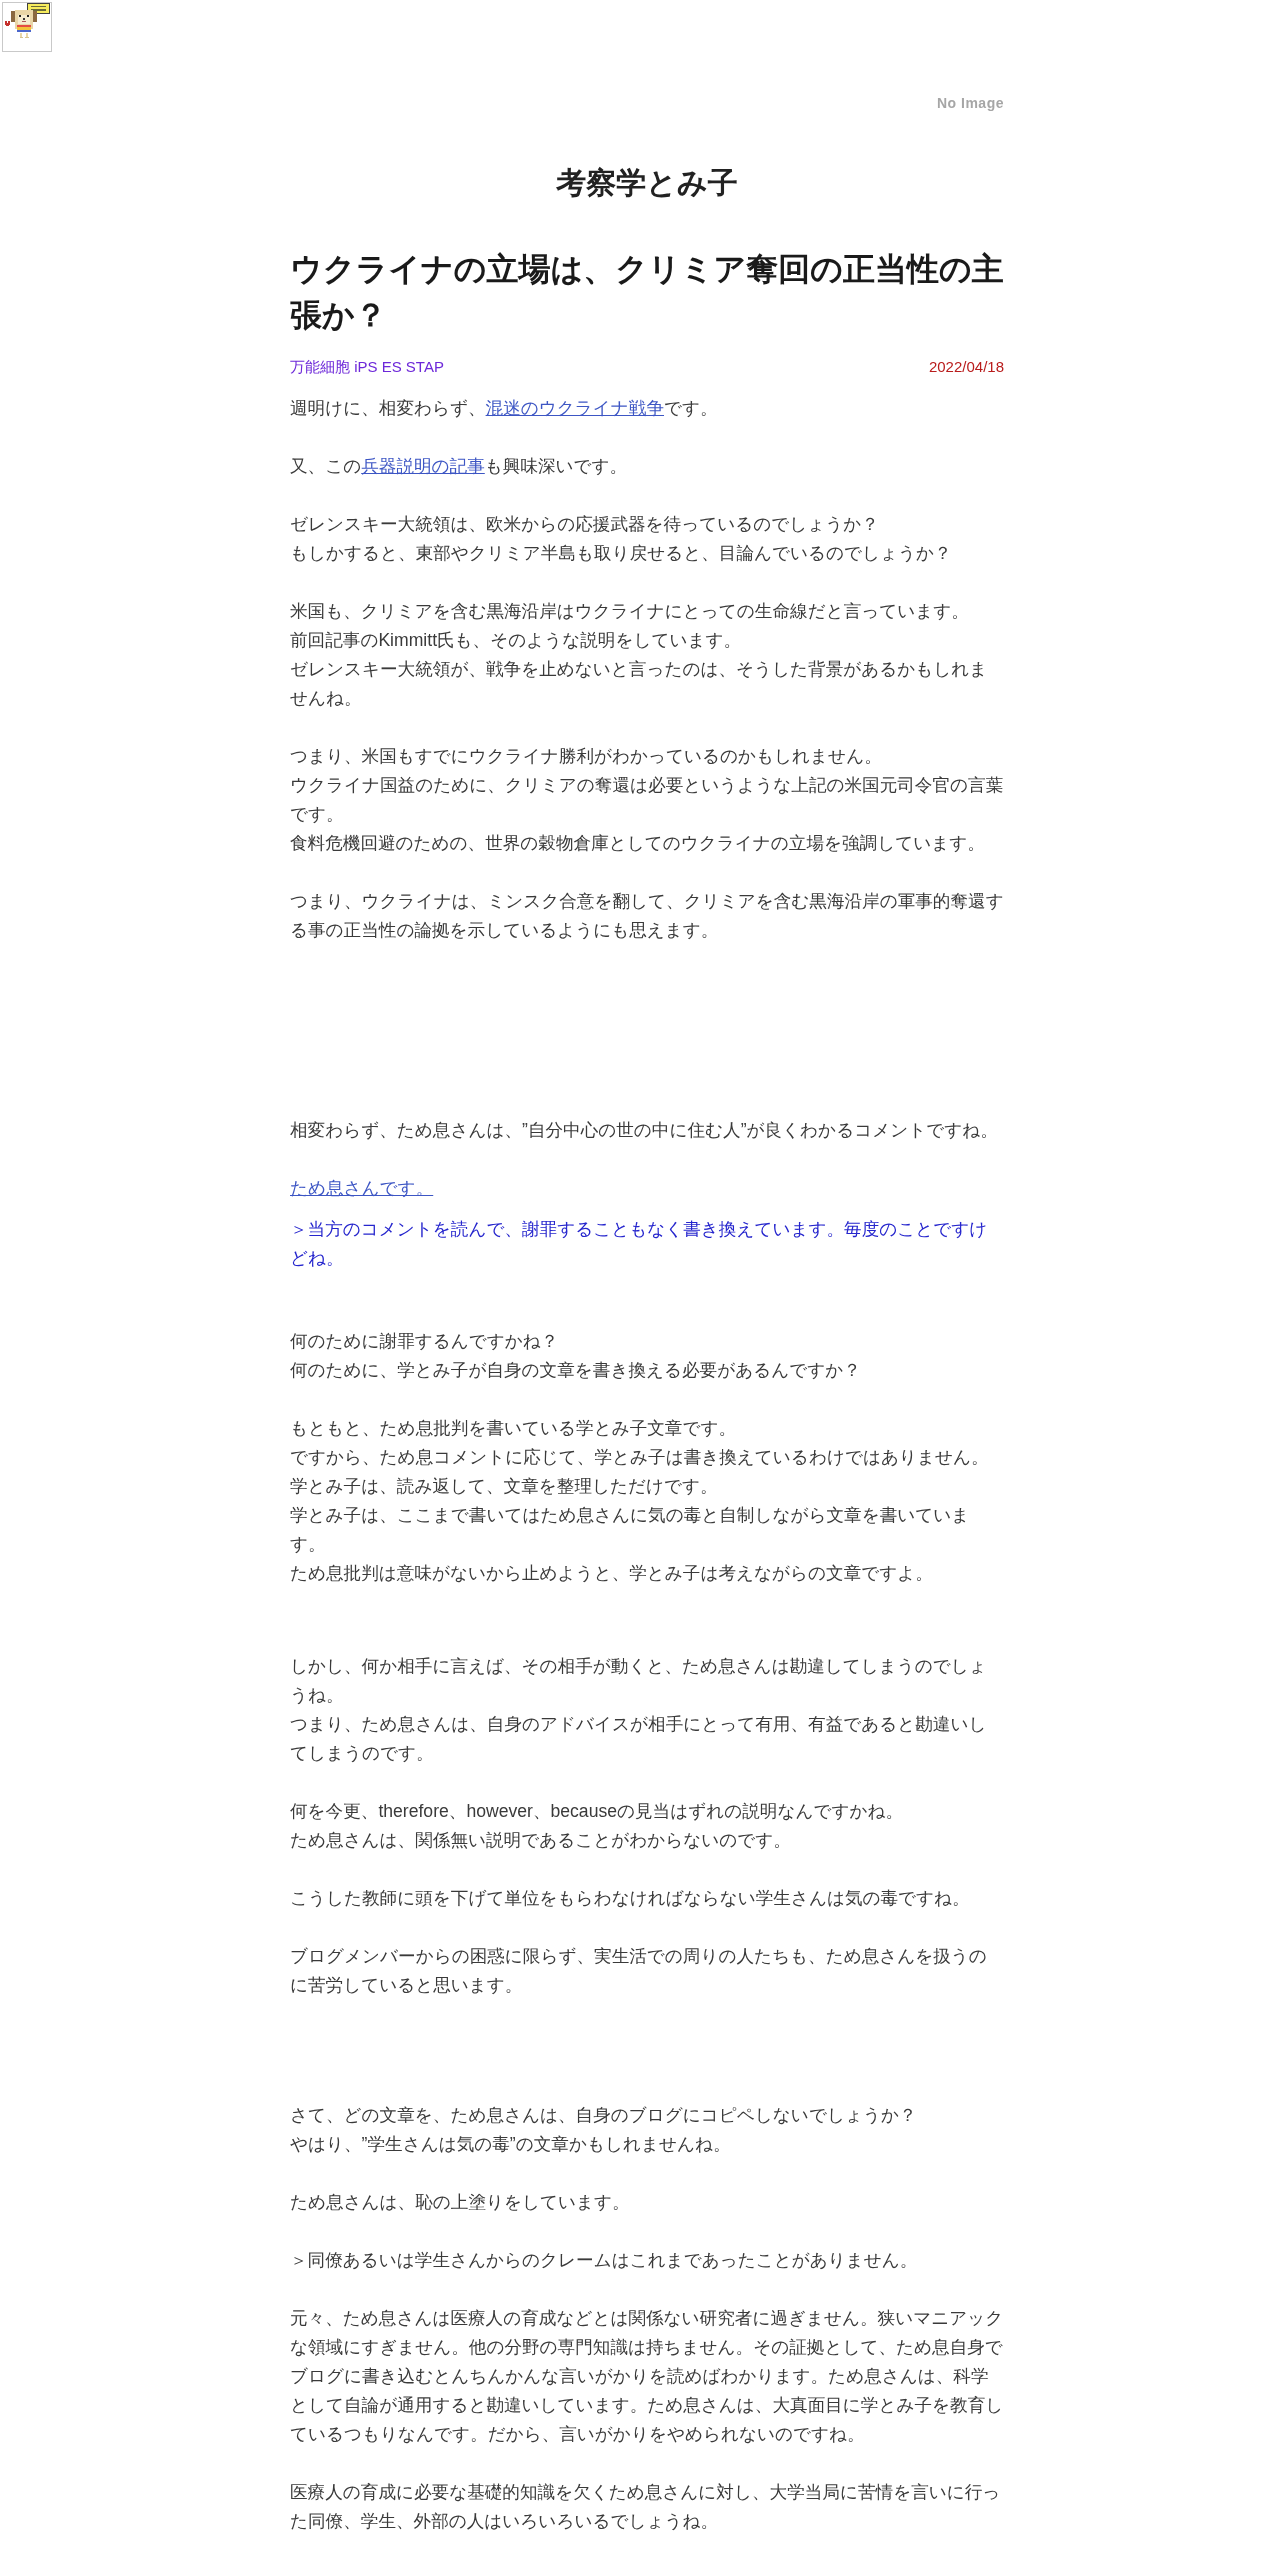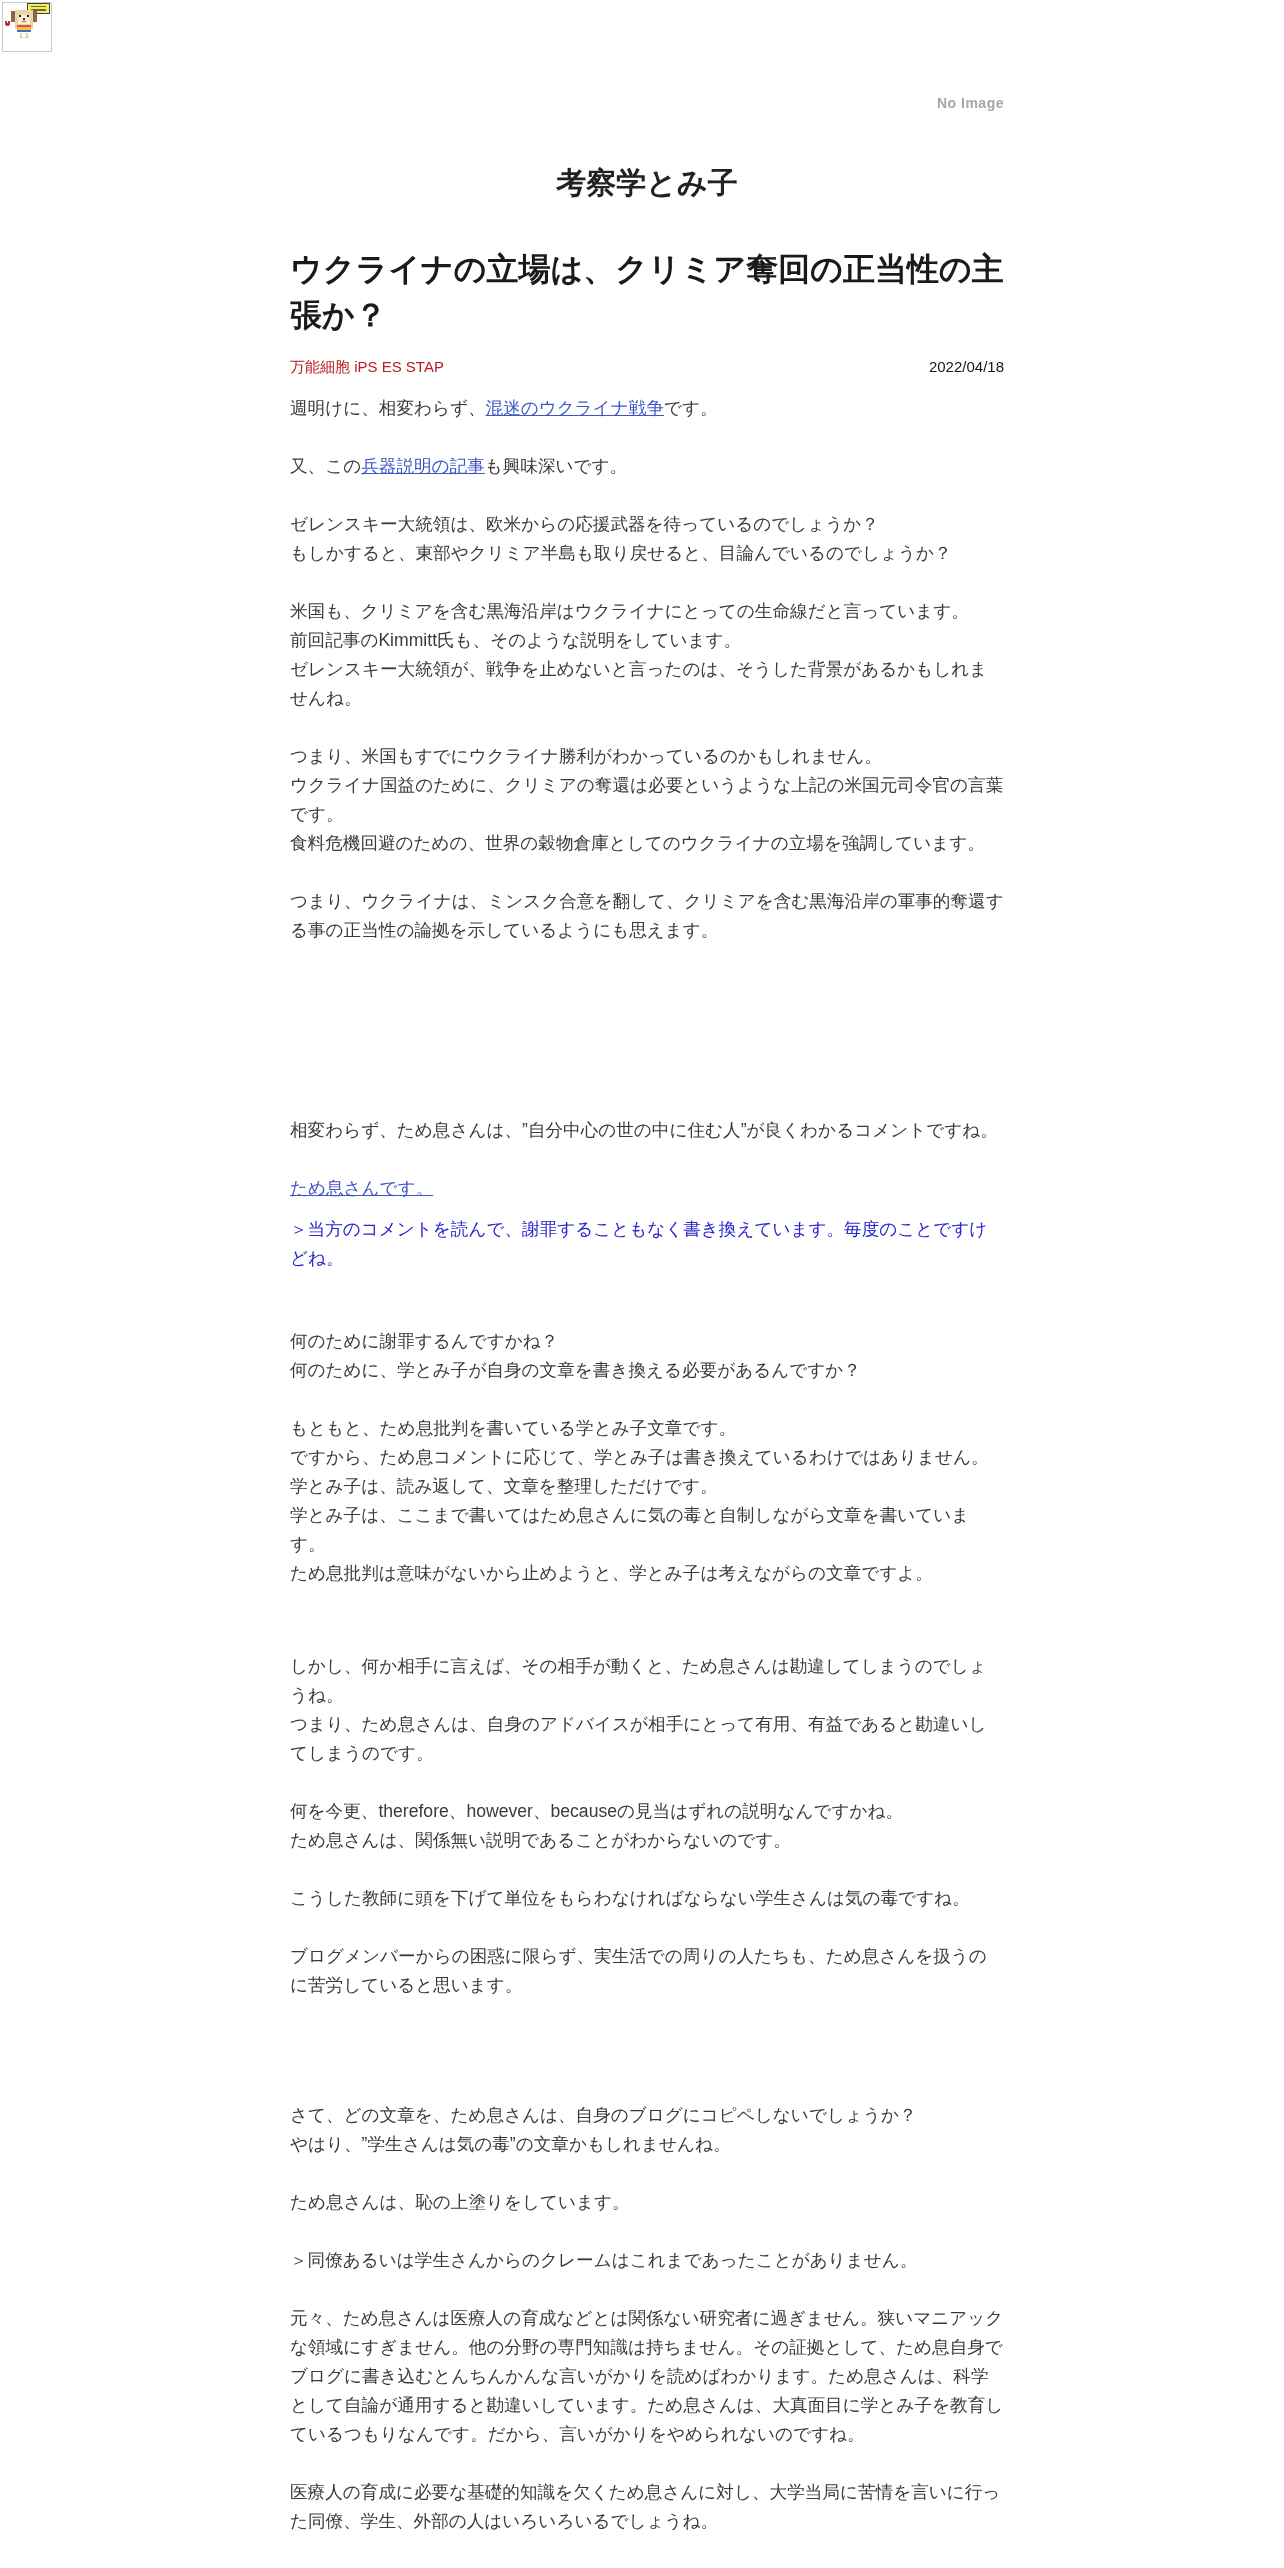--- a/index.html
+++ b/index.html
@@ -54,22 +54,22 @@
     font-weight: bold;
     color: #1a1a1a;
   }
   .meta {
     margin-top: 20px;
     display: flex;
     justify-content: space-between;
     align-items: baseline;
     font-size: 15px;
   }
-  .category { color: #b91c1c; cursor: pointer; }
-  .date { color: #0f172a; }
+  .category { color: #6d28d9; cursor: pointer; }
+  .date { color: #b91c1c; }
 
   .post-body {
     margin-top: 17px;
     font-size: 17.6px;
     line-height: 29px;
     color: #3a3a3a;
     word-break: break-all;
   }
   .post-body p { margin: 0 0 29px 0; }
   .post-body p.no-gap { margin-bottom: 12px; }

